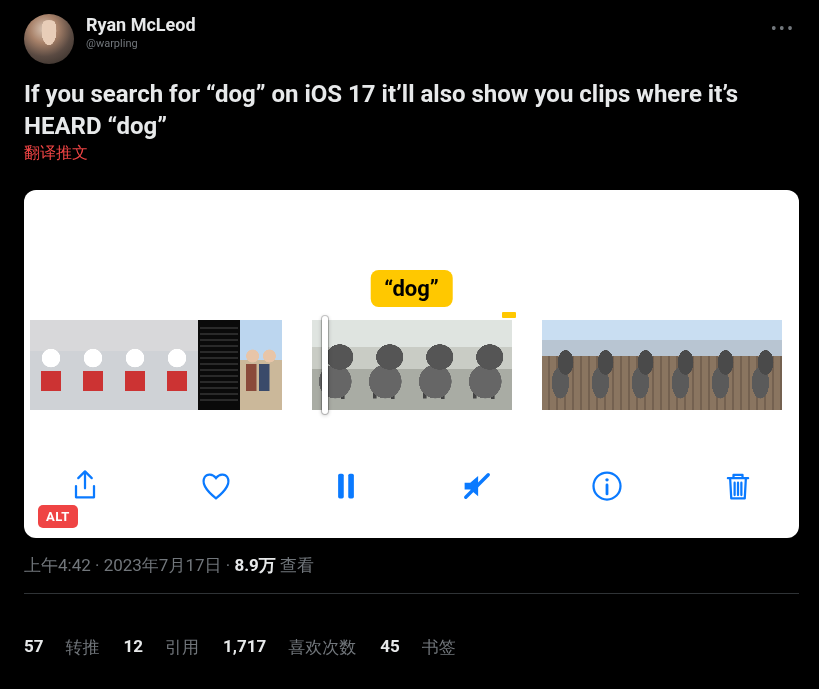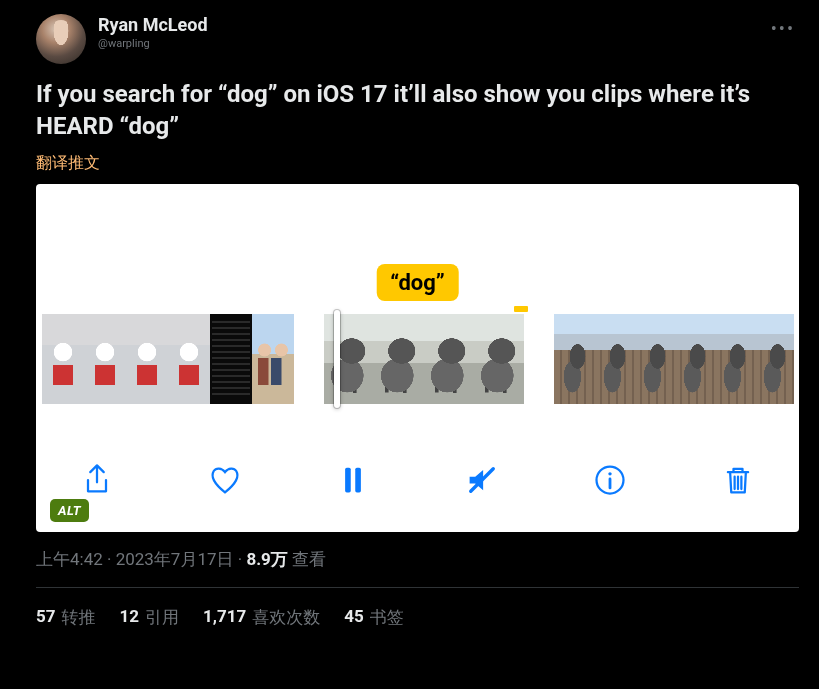--- a/index.html
+++ b/index.html
@@ -5,21 +5,21 @@
   * { margin: 0; padding: 0; box-sizing: border-box; }
   body {
     background: #000;
     font-family: -apple-system, BlinkMacSystemFont, "Segoe UI", Roboto, Helvetica, Arial, sans-serif;
     color: #e7e9ea;
     width: 819px;
     height: 689px;
     overflow: hidden;
   }
   .tweet {
-    padding: 14px 20px 0 36px;
+    padding: 14px 20px 0 24px;
   }
   .header {
     display: flex;
     align-items: flex-start;
     gap: 12px;
     position: relative;
   }
   .avatar {
     width: 50px;
     height: 50px;
@@ -50,29 +50,28 @@
     padding: 4px;
   }
   .body {
     margin-top: 14px;
     font-size: 24px;
     line-height: 1.35;
     color: #e7e9ea;
     font-weight: 700;
   }
   .translate {
-    margin-top: 10px;
-    color: #fdba74;
+    color: #ef4444;
     font-size: 16px;
     cursor: pointer;
   }
   .media-card {
-    margin-top: 10px;
+    margin-top: 26px;
     background: #fff;
-    border-radius: 4px;
+    border-radius: 12px;
     overflow: hidden;
     position: relative;
     height: 348px;
   }
   .tag-bubble {
     position: absolute;
     left: 50%;
     transform: translateX(-50%);
     top: 80px;
     background: #ffc800;
@@ -182,49 +181,48 @@
     cursor: pointer;
   }
   .tool svg { width: 36px; height: 36px; stroke: #0a7aff; fill: none; stroke-width: 2; }
   .tool.pause svg rect { fill: #0a7aff; stroke: none; }
   .tool.mute svg { stroke: #0a7aff; }
 
   .alt-badge {
     position: absolute;
     left: 14px;
     bottom: 10px;
-    background: #4d7c0f;
+    background: #ef4444;
     color: #fff;
     font-size: 13px;
     font-weight: 700;
     padding: 4px 8px;
     border-radius: 5px;
     letter-spacing: 0.5px;
-    font-style: italic;
   }
 
   .meta {
     margin-top: 16px;
     color: #71767b;
     font-size: 17px;
   }
   .meta .views-count { color: #e7e9ea; font-weight: 700; text-align: right; }
   .divider {
     height: 1px;
     background: #2f3336;
     margin-top: 16px;
   }
   .stats {
     display: flex;
     gap: 24px;
     padding: 18px 0 0 0;
     font-size: 17px;
     color: #71767b;
   }
-  .stats .stat { display: flex; gap: 6px; cursor: pointer; }
+  .stats .stat { display: flex; gap: 22px; cursor: pointer; margin-top: 24px; }
   .stats .count { color: #e7e9ea; font-weight: 700; }
 </style>
 </head>
 <body>
 
 <div class="tweet">
 
   <div class="header">
     <div class="avatar"></div>
     <div class="name-block">

